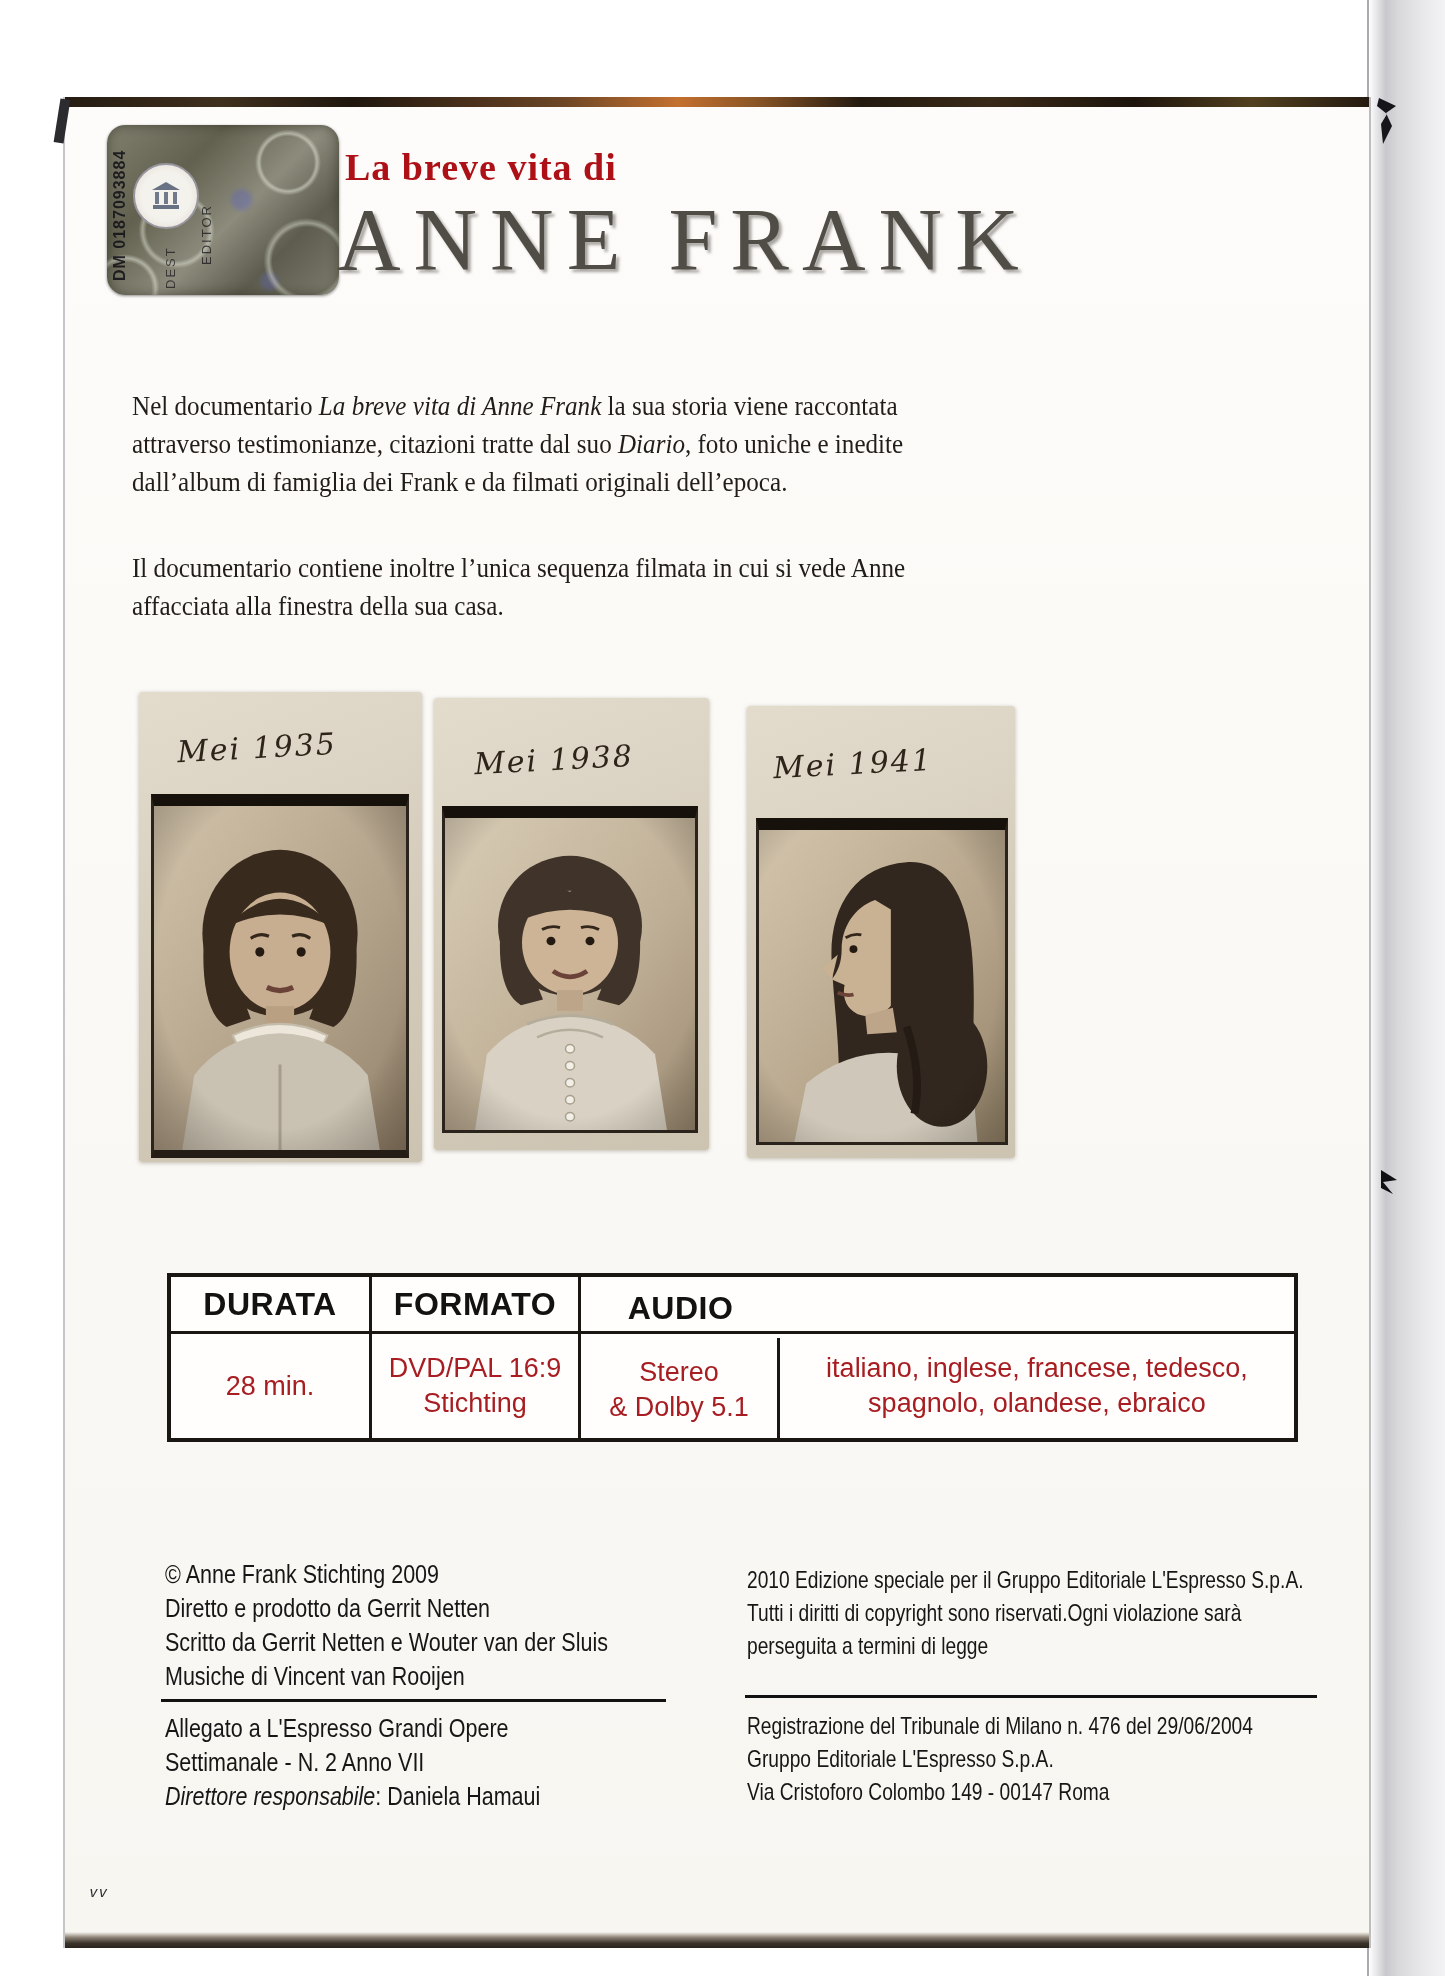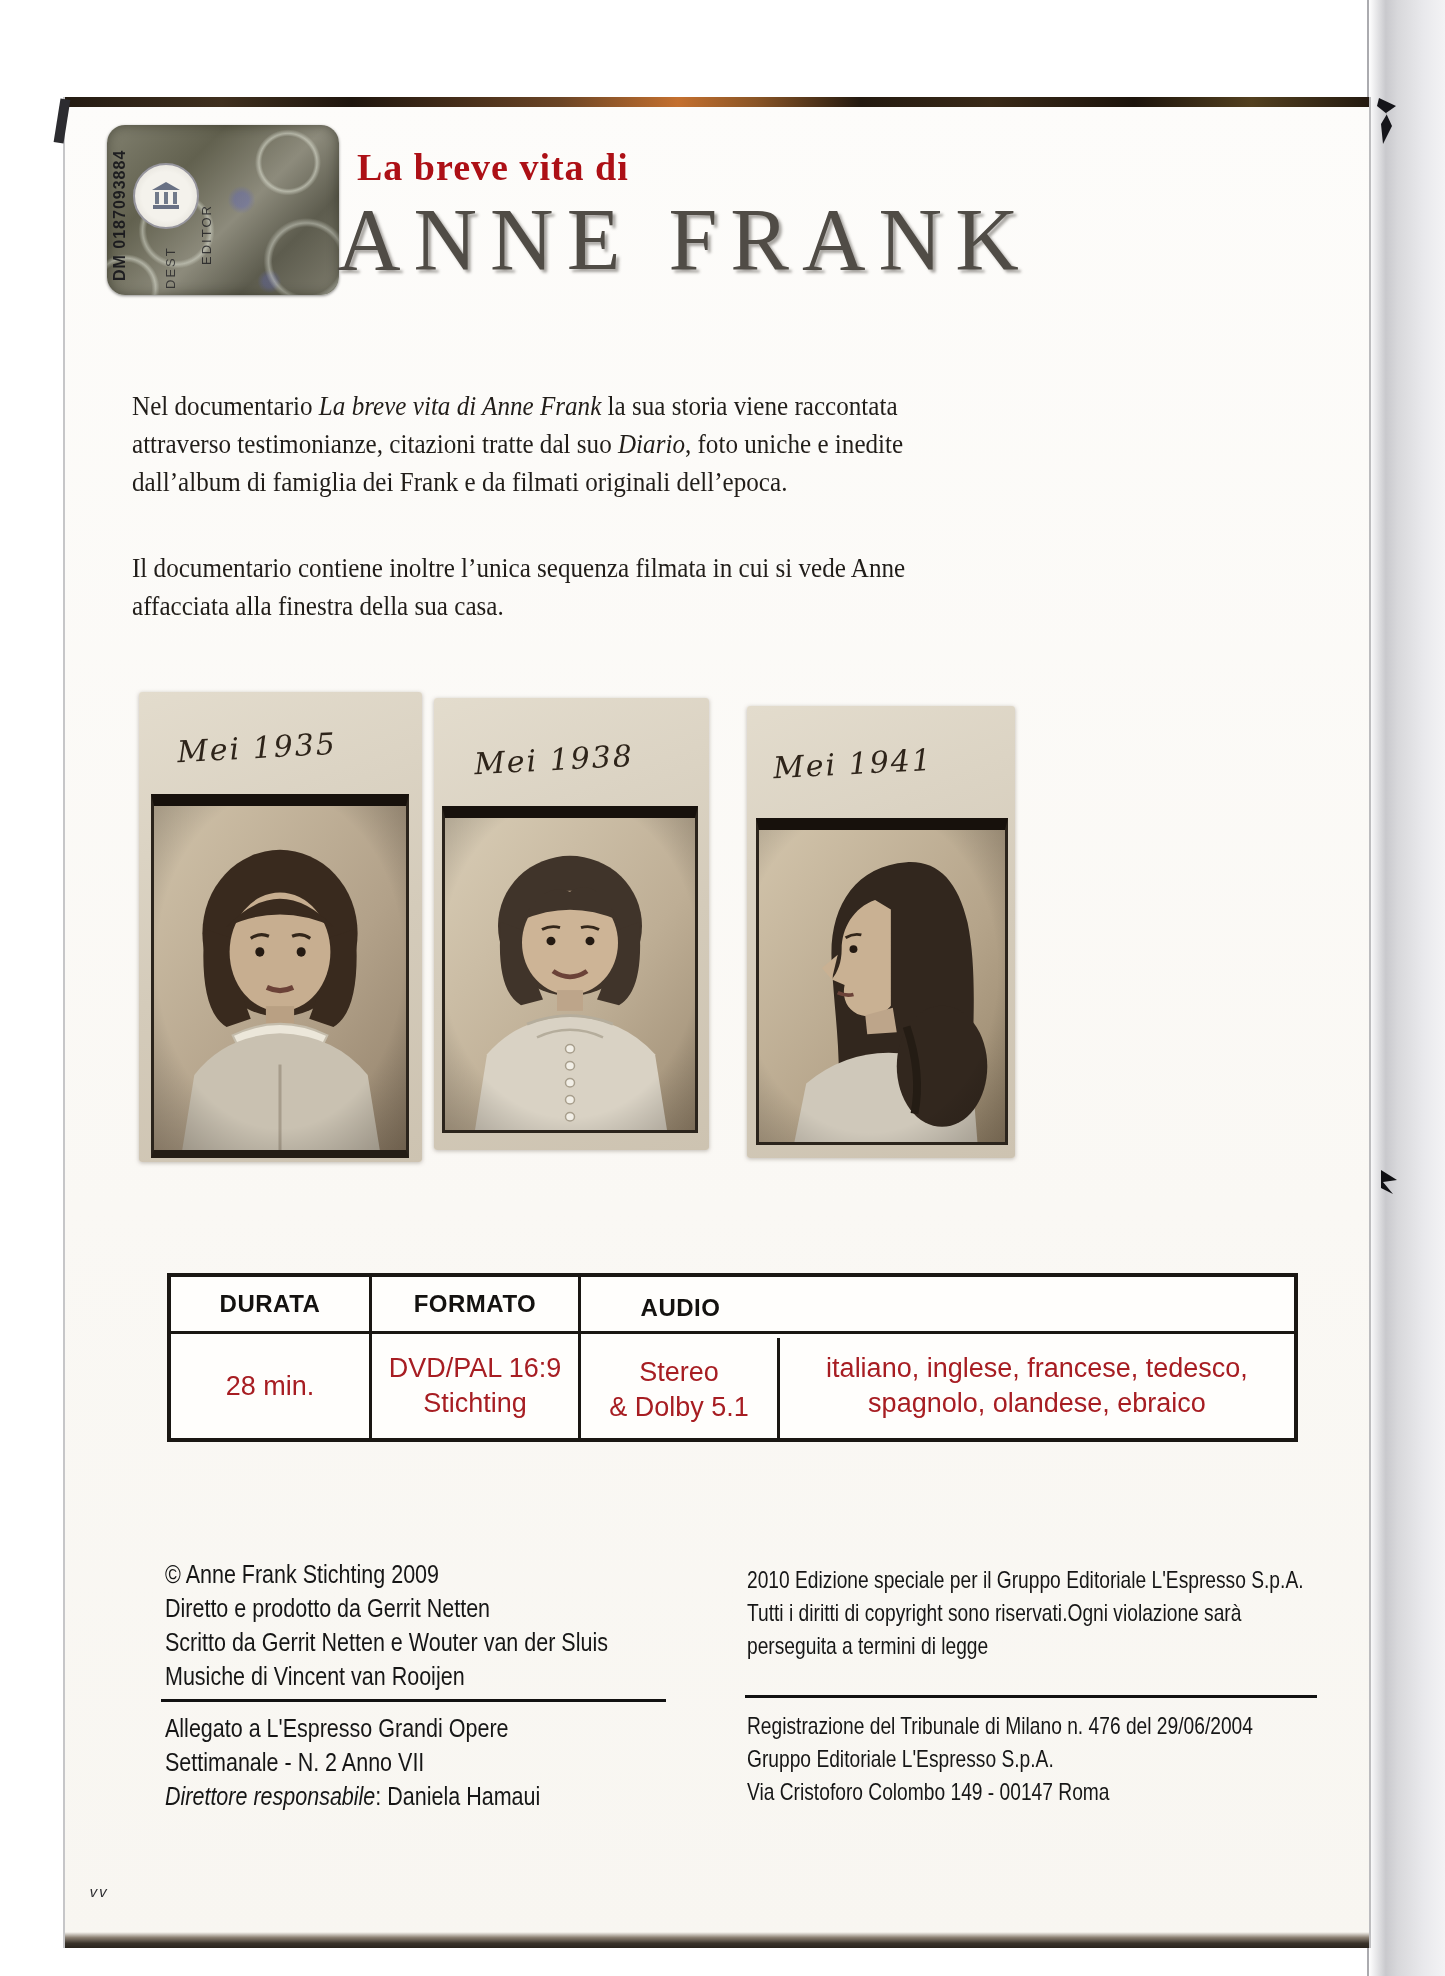--- a/index.html
+++ b/index.html
@@ -37,21 +37,21 @@
   .sticker .emblem{position:absolute;left:26px;top:38px;width:62px;height:62px;border-radius:50%;
       background:radial-gradient(#f4f2ec 55%,#d9d6cd);border:2px solid #97969e;
       display:flex;align-items:center;justify-content:center;}
   .v-text{position:absolute;writing-mode:vertical-rl;transform:rotate(180deg);
       font-family:"Liberation Sans",sans-serif;color:#15151a;}
   .serial{left:4px;top:14px;height:142px;font-size:16px;font-weight:700;letter-spacing:1px;opacity:.9;}
   .lbl-editor{left:92px;top:40px;height:100px;font-size:13px;letter-spacing:2px;opacity:.75;}
   .lbl-dest{left:56px;top:84px;height:80px;font-size:13px;letter-spacing:2px;opacity:.7;}
 
   
-  .series-label{position:absolute;left:292px;top:48px;font-family:"Liberation Serif",serif;
+  .series-label{position:absolute;left:280px;top:48px;font-family:"Liberation Serif",serif;
       font-size:38px;font-weight:600;letter-spacing:1px;color:#ad1016;}
   .main-title{position:absolute;left:272px;top:92px;font-family:"Liberation Serif",serif;
       font-size:88px;font-weight:400;letter-spacing:13px;color:#504c46;
       text-shadow:3px 3px 3px rgba(60,55,48,.45);white-space:nowrap;}
 
   
   .para{position:absolute;left:67px;width:1050px;font-family:"Liberation Serif",serif;
       font-size:27px;line-height:38px;color:#211d19;white-space:pre-line;
       transform:scaleX(.93);transform-origin:0 0;}
   .para em{font-style:italic;}
@@ -78,21 +78,21 @@
 
   
   .spec-table{position:absolute;left:102px;top:1176px;width:1123px;border:4px solid #1a1713;background:#fffefc;}
   .spec-row{display:flex;align-items:center;}
   .spec-row.head{border-bottom:3px solid #1a1713;height:54px;}
   .spec-row.vals{height:104px;}
   .spec-cell{display:flex;align-items:center;justify-content:center;height:100%;
       text-align:center;border-right:3px solid #1a1713;box-sizing:border-box;}
   .spec-cell:last-child{border-right:none;}
   .c1{width:201px;} .c2{width:209px;} .c3{width:199px;margin-top:8px;} .c4{flex:1;}
-  .spec-head-text{font-size:24px;font-weight:700;color:#141210;letter-spacing:.5px;}
+  .spec-head-text{font-size:32px;font-weight:700;color:#141210;letter-spacing:.5px;}
   .spec-val-text{font-size:27px;line-height:35px;color:#a71d22;white-space:pre-line;}
 
   
   .credit-block{position:absolute;font-size:25px;line-height:34px;color:#161616;
       white-space:pre-line;transform:scaleX(.86);transform-origin:0 0;}
   .credits-left-top{left:100px;top:1460px;width:640px;}
   .credits-left-bottom{left:100px;top:1614px;width:640px;}
   .credits-right-top{left:682px;top:1466px;width:720px;font-size:24px;line-height:33px;transform:scaleX(.80);}
   .credits-right-bottom{left:682px;top:1612px;width:720px;font-size:24px;line-height:33px;transform:scaleX(.80);}
   .rule{position:absolute;height:0;border-top:3px solid #121212;}

